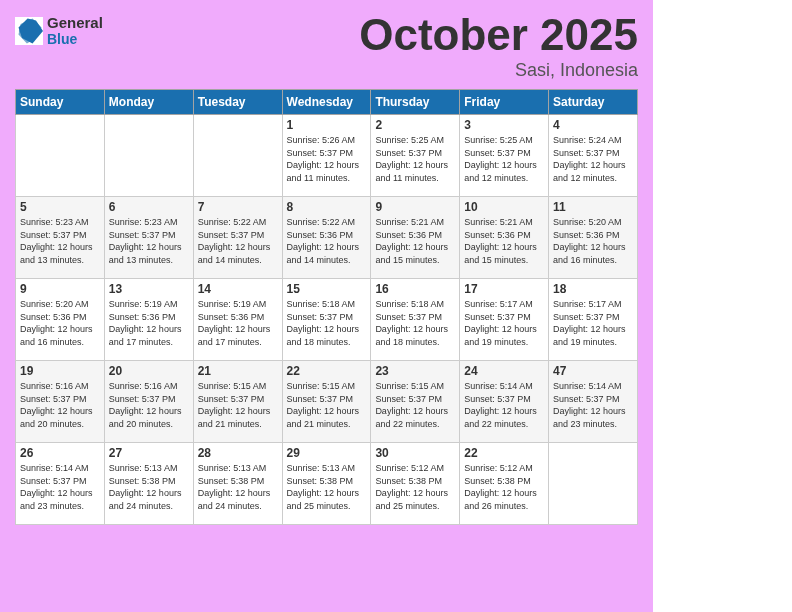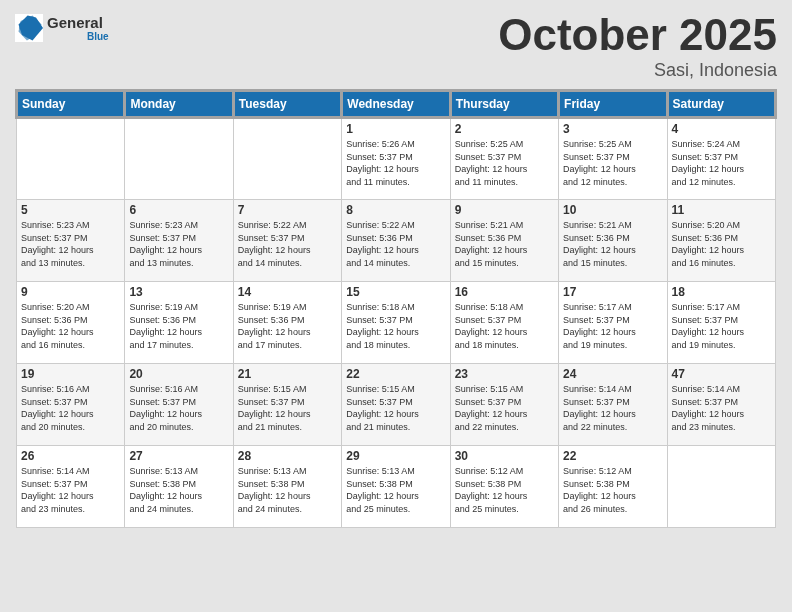--- a/index.html
+++ b/index.html
@@ -4,23 +4,23 @@
   <style>
     * { box-sizing: border-box; margin: 0; padding: 0; }
     body {
       font-family: Arial, sans-serif;
       background: #fff;
       width: 792px;
       height: 612px;
       overflow: hidden;
     }
     .page {
-      width: 792px;
+      width: 653px;
       min-height: 612px;
-      background: #e5e5e5;
+      background: #f0abfc;
       padding: 10px 15px 10px 15px;
     }
     .header-area {
       display: flex;
       justify-content: space-between;
       align-items: flex-start;
       margin-bottom: 8px;
     }
     .logo {
       display: flex;
@@ -49,21 +49,21 @@
       border-collapse: collapse;
       table-layout: fixed;
     }
     .calendar-table th {
       background: #1a6faf;
       color: #fff;
       font-size: 12px;
       font-weight: bold;
       padding: 5px 4px;
       text-align: left;
-      border: 3px solid #a3a3a3;
+      border: 1px solid #a3a3a3;
     }
     .calendar-table td {
       border: 1px solid #ccc;
       vertical-align: top;
       padding: 3px 4px;
       font-size: 9.5px;
       color: #333;
       height: 82px;
       background: #fff;
     }
@@ -94,21 +94,21 @@
       <svg class="logo-icon" viewBox="0 0 40 40">
         <rect x="0" y="0" width="40" height="40" fill="white"></rect>
         <polygon points="20,5 35,20 20,35 5,20" fill="#1a6faf" opacity="0.3"></polygon>
         <polygon points="25,2 38,15 30,30 17,38 5,25 8,10" fill="#1a6faf" opacity="0.6"></polygon>
         <polygon points="30,5 40,20 25,38 10,30 5,15 18,2" fill="#1a6faf"></polygon>
       </svg>
       <div>
         <div style="display:flex;align-items:baseline;gap:0px;">
           <span style="font-size:15px;font-weight:bold;color:#333;">General</span>
         </div>
-        <div style="font-size:10px;font-weight:bold;color:#1a6faf;margin-left:40px;">Blue</div>
+        <div style="font-size:14px;font-weight:bold;color:#1a6faf;">Blue</div>
       </div>
     </div>
     <div class="title-area">
       <div class="month-title">October 2025</div>
       <div class="location">Sasi, Indonesia</div>
     </div>
   </div>
 
   <table class="calendar-table">
     <thead>

